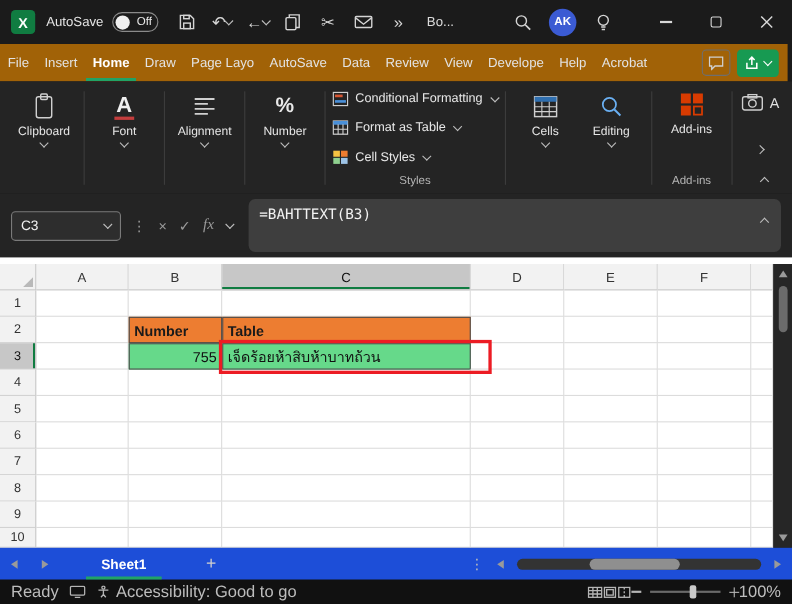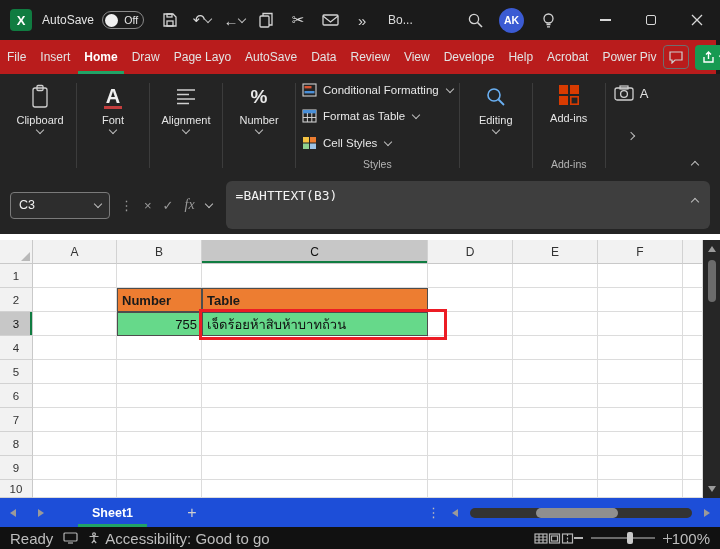--- a/index.html
+++ b/index.html
@@ -23,21 +23,21 @@
   .chev.up { transform:rotate(-135deg); margin-top:4px; }
   .wbname { margin-left:10px; color:#dcdcdc; font-size:12px; }
   .avatar { width:25px; height:25px; border-radius:50%; background:#3b5bd3; color:#fff;
     font-size:10.5px; font-weight:bold; display:flex; align-items:center; justify-content:center; margin:0 8px; }
   .winbtns { display:flex; margin-left:18px; }
   .winbtn { width:46px; height:40px; display:flex; align-items:center; justify-content:center; }
   .min-glyph { width:11px; height:1.5px; background:#d8d8d8; }
   .max-glyph { width:10px; height:10px; border:1.3px solid #d8d8d8; border-radius:2px; }
 
   
-  .menubar { position:absolute; top:40px; left:0; width:716px; height:34px; background:#b91c1c;
+  .menubar { position:absolute; top:40px; left:0; width:716px; height:34px; background:#a16207;
     display:flex; align-items:stretch; color:#e3e3e3; font-size:12px; }
   .mtab { display:flex; align-items:center; padding:0 6px; margin:0 1px; white-space:nowrap; }
   .mtab.active { font-weight:bold; color:#fff; box-shadow:inset 0 -3px 0 #21a366; }
   .menubar .right { margin-left:auto; display:flex; align-items:center; gap:6px; padding-right:8px; }
   .cmtbtn { width:26px; height:24px; border:1px solid #6e6e6e; border-radius:4px;
     display:flex; align-items:center; justify-content:center; }
   .sharebtn { height:25px; padding:0 7px; background:#179a52; border-radius:4px; display:flex;
     align-items:center; gap:5px; }
   .sharebtn .chev { border-color:#fff; }
 
@@ -213,21 +213,20 @@
   <div class="mtab active">Home</div>
   <div class="mtab">Draw</div>
   <div class="mtab">Page Layo</div>
   <div class="mtab">AutoSave</div>
   <div class="mtab">Data</div>
   <div class="mtab">Review</div>
   <div class="mtab">View</div>
   <div class="mtab">Develope</div>
   <div class="mtab">Help</div>
   <div class="mtab">Acrobat</div>
-  <div class="mtab">Power Piv</div>
   <div class="right">
     <div class="cmtbtn">
       <svg width="14" height="13" viewBox="0 0 14 13">
           <path d="M1 1h12v8H6l-3 3v-3H1z" fill="none" stroke="#d0d0d0" stroke-width="1.2"></path>
         </svg>
     </div>
     <div class="sharebtn">
       <svg width="13" height="13" viewBox="0 0 13 13">
           <path d="M6.5 8V1.5M4 3.5L6.5 1 9 3.5M2 6v5h9V6" fill="none" stroke="#fff" stroke-width="1.4"></path>
         </svg>
@@ -299,20 +298,31 @@
           <rect x="8" y="1" width="6" height="5.5" fill="#ed7d31"></rect>
           <rect x="1" y="7.5" width="6" height="5.5" fill="#8fd18f"></rect>
           <rect x="8" y="7.5" width="6" height="5.5" fill="#9dc3e6"></rect>
         </svg>
       <span>Cell Styles</span>
       <i class="chev"></i>
     </div>
     <div class="glabel">Styles</div>
   </div>
   <div class="vsep"></div>
+  <div class="bigbtn">
+    <div class="bicon">
+      <svg width="24" height="22" viewBox="0 0 24 22">
+          <rect x="2" y="2" width="20" height="18" fill="none" stroke="#cfcfcf" stroke-width="1.3"></rect>
+          <rect x="2" y="2" width="20" height="4.5" fill="#2f6fb0"></rect>
+          <path d="M8.6 6.5V20M15.3 6.5V20M2 11h20M2 15.5h20" stroke="#cfcfcf" stroke-width="1"></path>
+        </svg>
+    </div>
+    <span class="blbl">Cells</span>
+    <i class="chev"></i>
+  </div>
   <div class="bigbtn">
     <div class="bicon">
       <svg width="22" height="22" viewBox="0 0 22 22">
           <circle cx="9" cy="9" r="6" fill="none" stroke="#6ab0f3" stroke-width="1.6"></circle>
           <path d="M13.5 13.5L19 19" stroke="#6ab0f3" stroke-width="1.8"></path>
         </svg>
     </div>
     <span class="blbl">Editing</span>
     <i class="chev"></i>
   </div>

